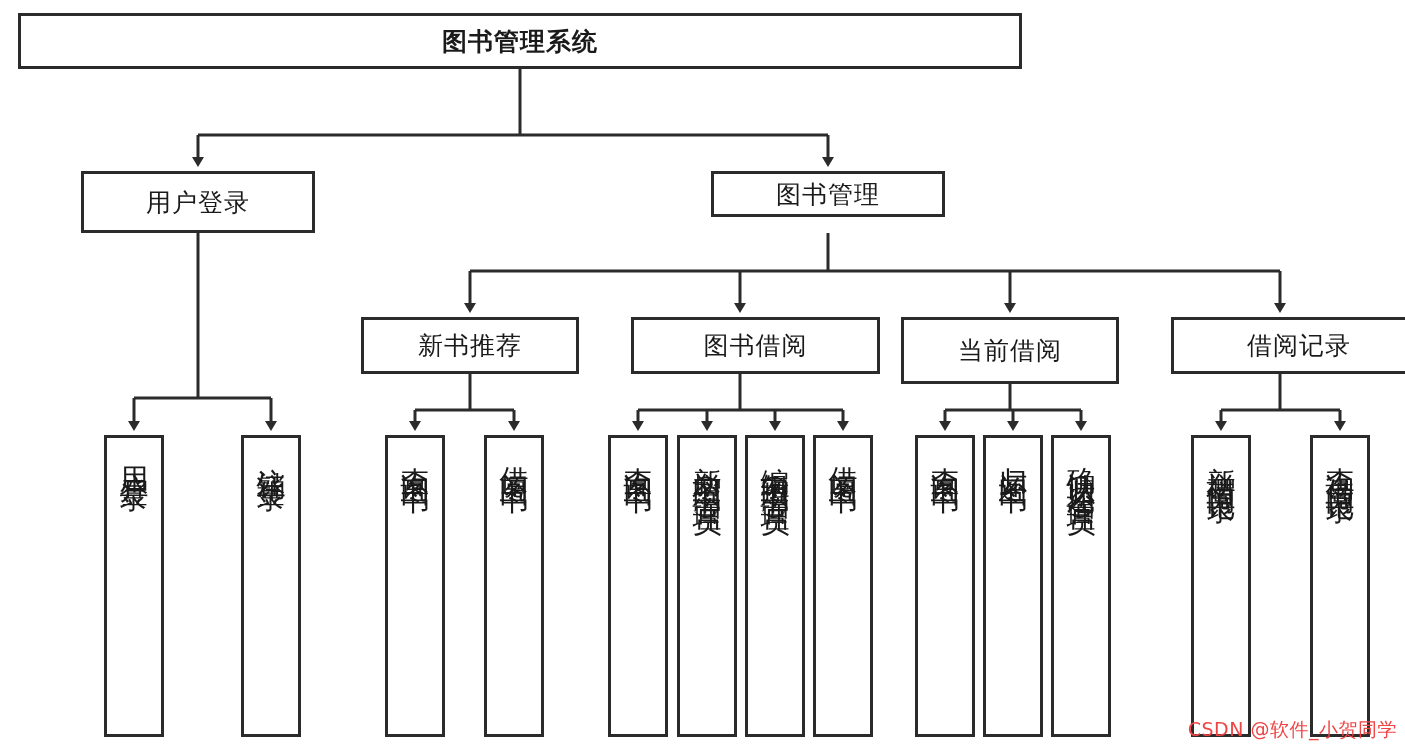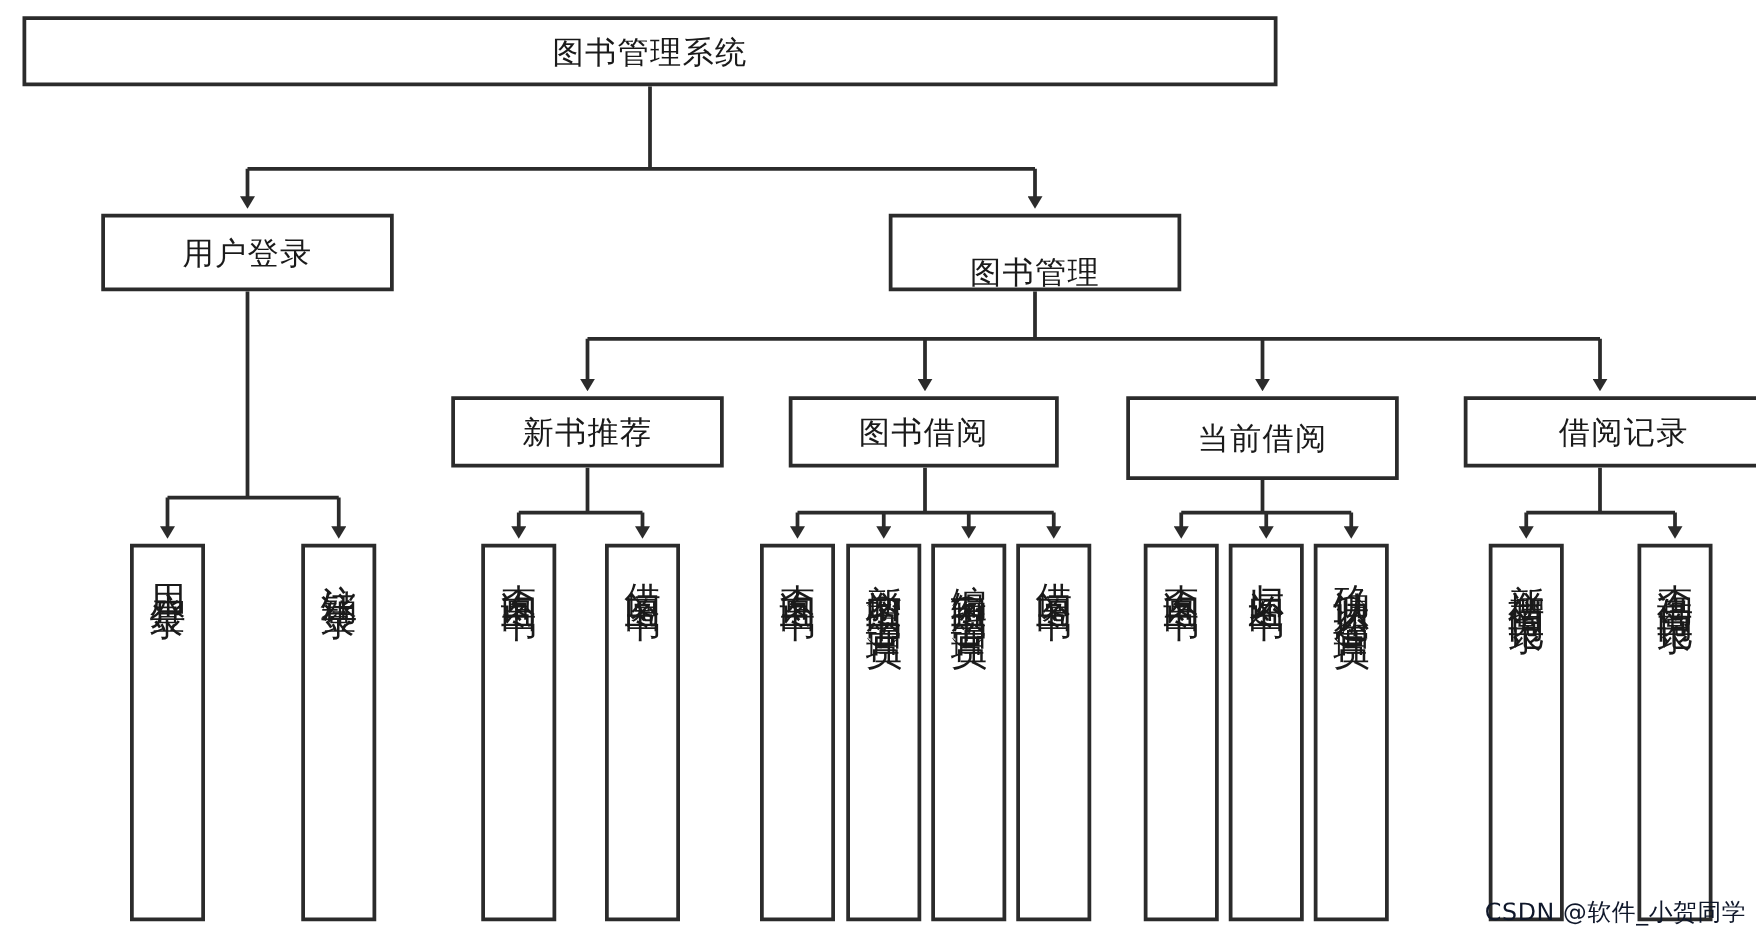--- a/index.html
+++ b/index.html
@@ -24,41 +24,41 @@
     display:block;
     text-align:center;
     line-height:1.0;
     white-space:nowrap;
   }
   
   .node.h .lbl{
     font-size:25px;
     letter-spacing:1px;
   }
-  .node.h.root .lbl{font-size:25px;}
+  .node.h.root .lbl{font-size:25px;font-weight:bold;}
   
   .node.v{
     align-items:flex-start;
     justify-content:center;
     padding-top:6px;
   }
   .node.v .lbl{
     writing-mode:vertical-rl;
     text-orientation:upright;
     font-size:29px;
     line-height:1.0;
     letter-spacing:6px;
     white-space:nowrap;
   }
   .watermark{
     position:absolute;
     right:8px;
     bottom:4px;
     font-size:19px;
-    color:#0f172a;
+    color:#ef4444;
     letter-spacing:0.5px;
     white-space:nowrap;
     pointer-events:none;
   }
 </style>
 </head>
 <body>
 
 <div id="stage">
 
@@ -113,28 +113,28 @@
     </g>
   </svg>
 
   <div class="node h root" style="left:18px;top:13px;width:1004px;height:56px;">
     <span class="lbl">图书管理系统</span>
   </div>
 
   <div class="node h" style="left:81px;top:171px;width:234px;height:62px;">
     <span class="lbl">用户登录</span>
   </div>
-  <div class="node h" style="left:711px;top:171px;width:234px;height:62px;align-items:flex-end;">
+  <div class="node h" style="left:711px;top:171px;width:234px;height:46px;">
     <span class="lbl">图书管理</span>
   </div>
 
   <div class="node h" style="left:361px;top:317px;width:218px;height:57px;">
     <span class="lbl">新书推荐</span>
   </div>
-  <div class="node h" style="left:631px;top:317px;width:216px;height:57px;">
+  <div class="node h" style="left:631px;top:317px;width:249px;height:57px;">
     <span class="lbl">图书借阅</span>
   </div>
   <div class="node h" style="left:901px;top:317px;width:218px;height:67px;">
     <span class="lbl">当前借阅</span>
   </div>
   <div class="node h" style="left:1171px;top:317px;width:256px;height:57px;">
     <span class="lbl">借阅记录</span>
   </div>
 
   <div class="node v" style="left:104px;top:435px;width:60px;height:302px;">

